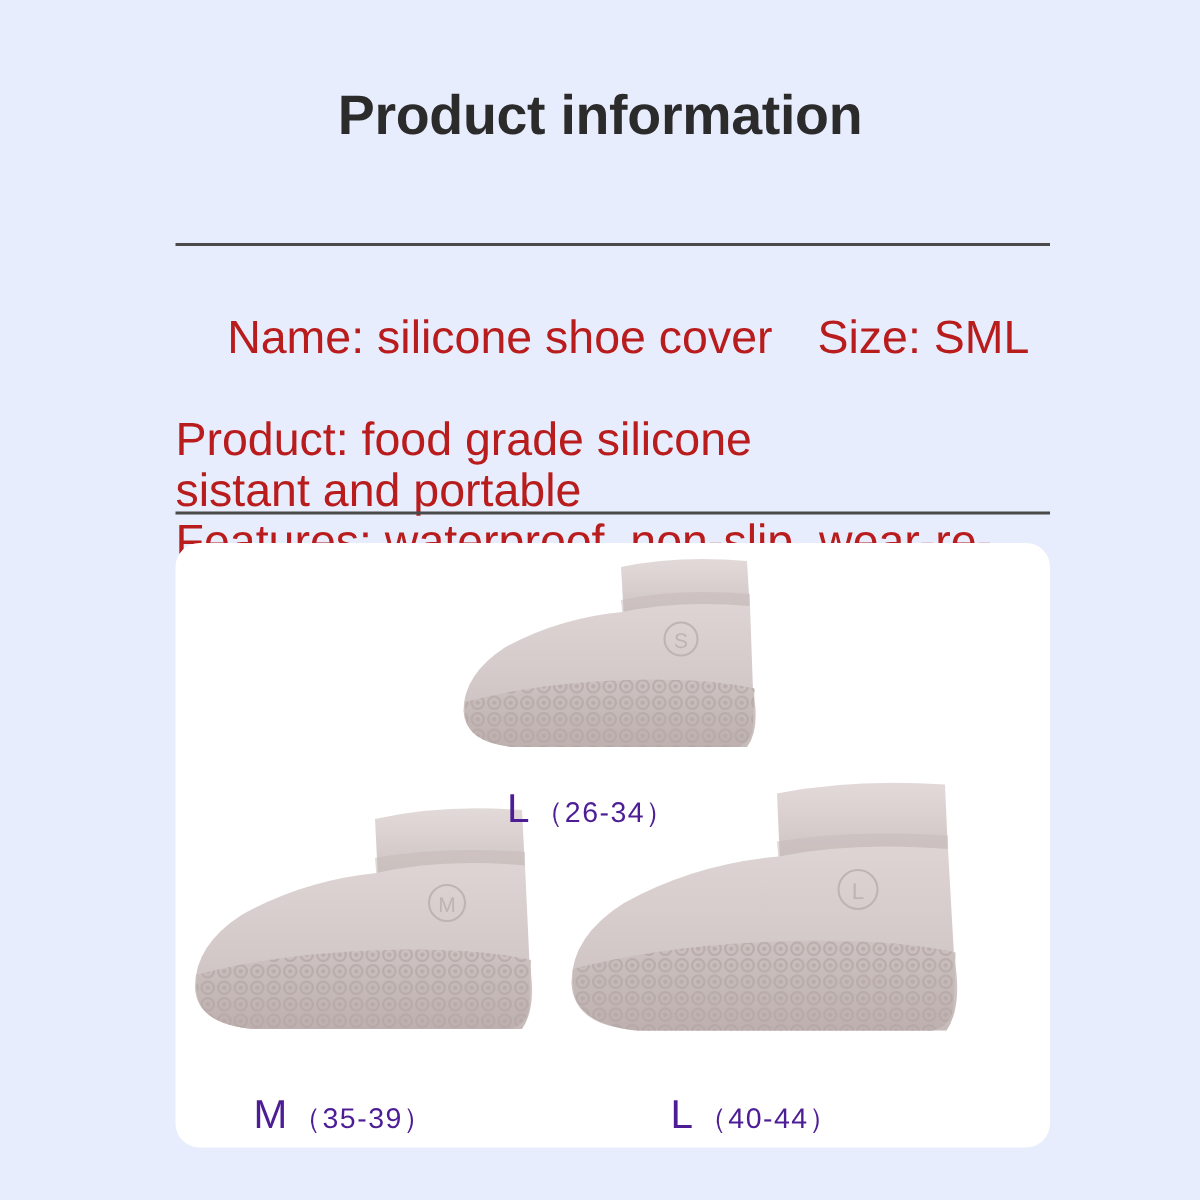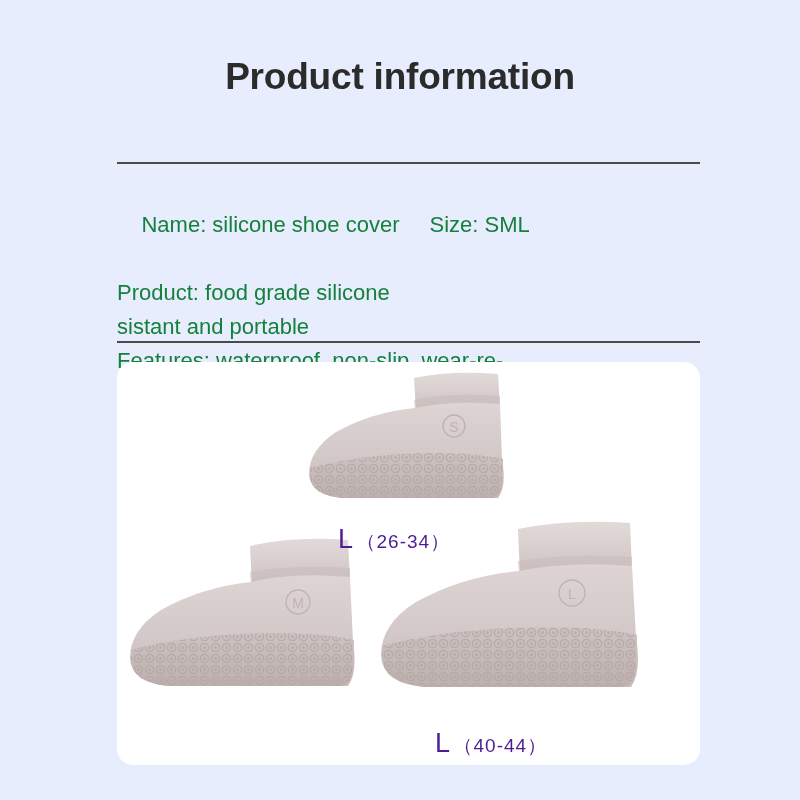--- a/index.html
+++ b/index.html
@@ -38,22 +38,22 @@
   }
   .rule-top    { top: 162px; }
   .rule-bottom { top: 341px; }
 
   
   .spec-block {
     position: absolute;
     left: 117px;
     top: 174px;
     width: 600px;
-    color: #15803d;
-    font-size: 22px;
+    color: #b91c1c;
+    font-size: 31px;
     line-height: 34px;
   }
   .spec-line { white-space: pre; }
   .spec-gap { display: inline-block; width: 30px; }
 
   
   .product-card {
     position: absolute;
     left: 117px;
     top: 362px;
@@ -83,21 +83,21 @@
     font-weight: 500;
     letter-spacing: 0.5px;
   }
   .size-caption .size-range {
     font-size: 19px;
     letter-spacing: 1px;
     margin-left: 3px;
   }
   .cap-s { left: 221px; top: 162px; }
   .cap-m { left:  52px; top: 366px; }
-  .cap-l { left: 318px; top: 366px; }
+  .cap-l { left: 330px; top: 366px; }
 </style>
 </head>
 <body>
 
 <div class="page-title">Product information</div>
 
 <div class="rule rule-top"></div>
 
 <div class="spec-block">
 
@@ -196,18 +196,21 @@
           <text x="200" y="82" text-anchor="middle" font-family="Liberation Sans, sans-serif" font-size="15" fill="#c0b4b3">L</text>
         </g>
       </g>
     </svg>
   </div>
 
   <div class="size-caption cap-s">
     <span class="size-letter">L</span><span class="size-range">（26-34）</span>
   </div>
 
+  <div class="size-caption cap-m">
+    <span class="size-letter">M</span><span class="size-range">（35-39）</span>
+  </div>
 
   <div class="size-caption cap-l">
     <span class="size-letter">L</span><span class="size-range">（40-44）</span>
   </div>
 
 </div>
 
 </body></html>

